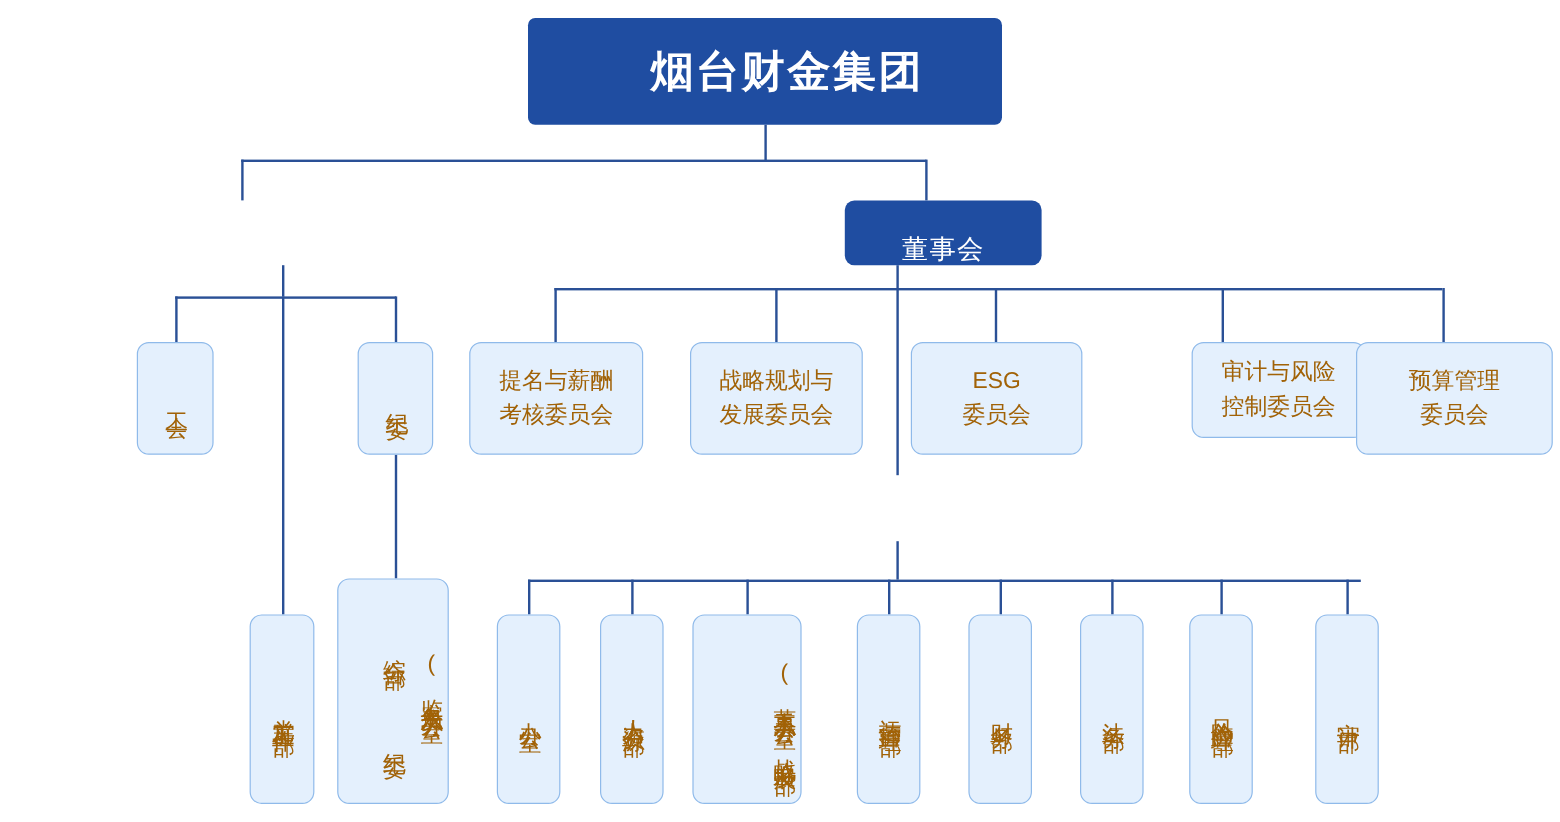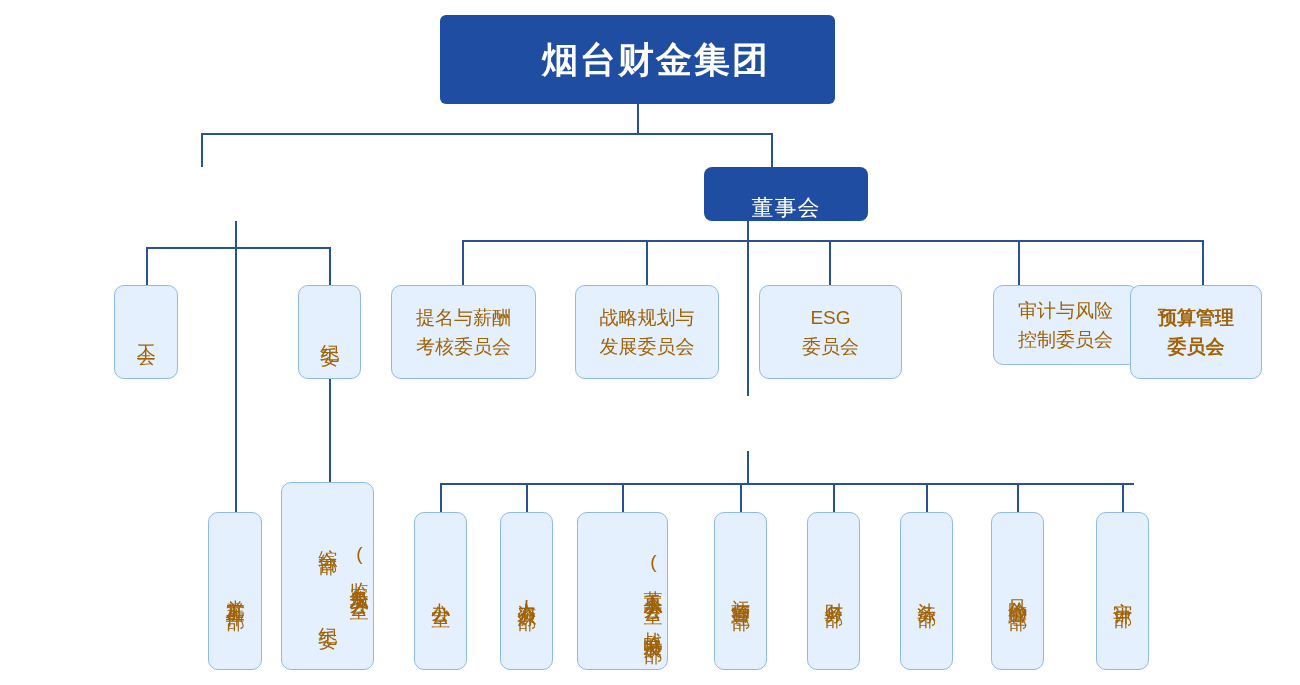--- a/index.html
+++ b/index.html
@@ -147,21 +147,21 @@
   <div class="node light horizontal" style="left:759px; top:285px; width:143px; height:94px;">
     <span class="htext">ESG
 委员会</span>
   </div>
 
   <div class="node light horizontal" style="left:946px; top:285px; width:145px; height:80px;margin-left:47px;">
     <span class="htext">审计与风险
 控制委员会</span>
   </div>
 
-  <div class="node light horizontal" style="left:1130px; top:285px; width:132px; height:94px;font-weight:bold;">
+  <div class="node light horizontal" style="left:1130px; top:285px; width:164px; height:94px;">
     <span class="htext">预算管理
 委员会</span>
   </div>
 
 
   <div class="node light vertical" style="left:208px; top:512px; width:54px; height:158px;">
     <span class="vtext">党群工作部</span>
   </div>
 
   <div class="node light vertical" style="left:281px; top:482px; width:93px; height:188px; letter-spacing:3px;">

